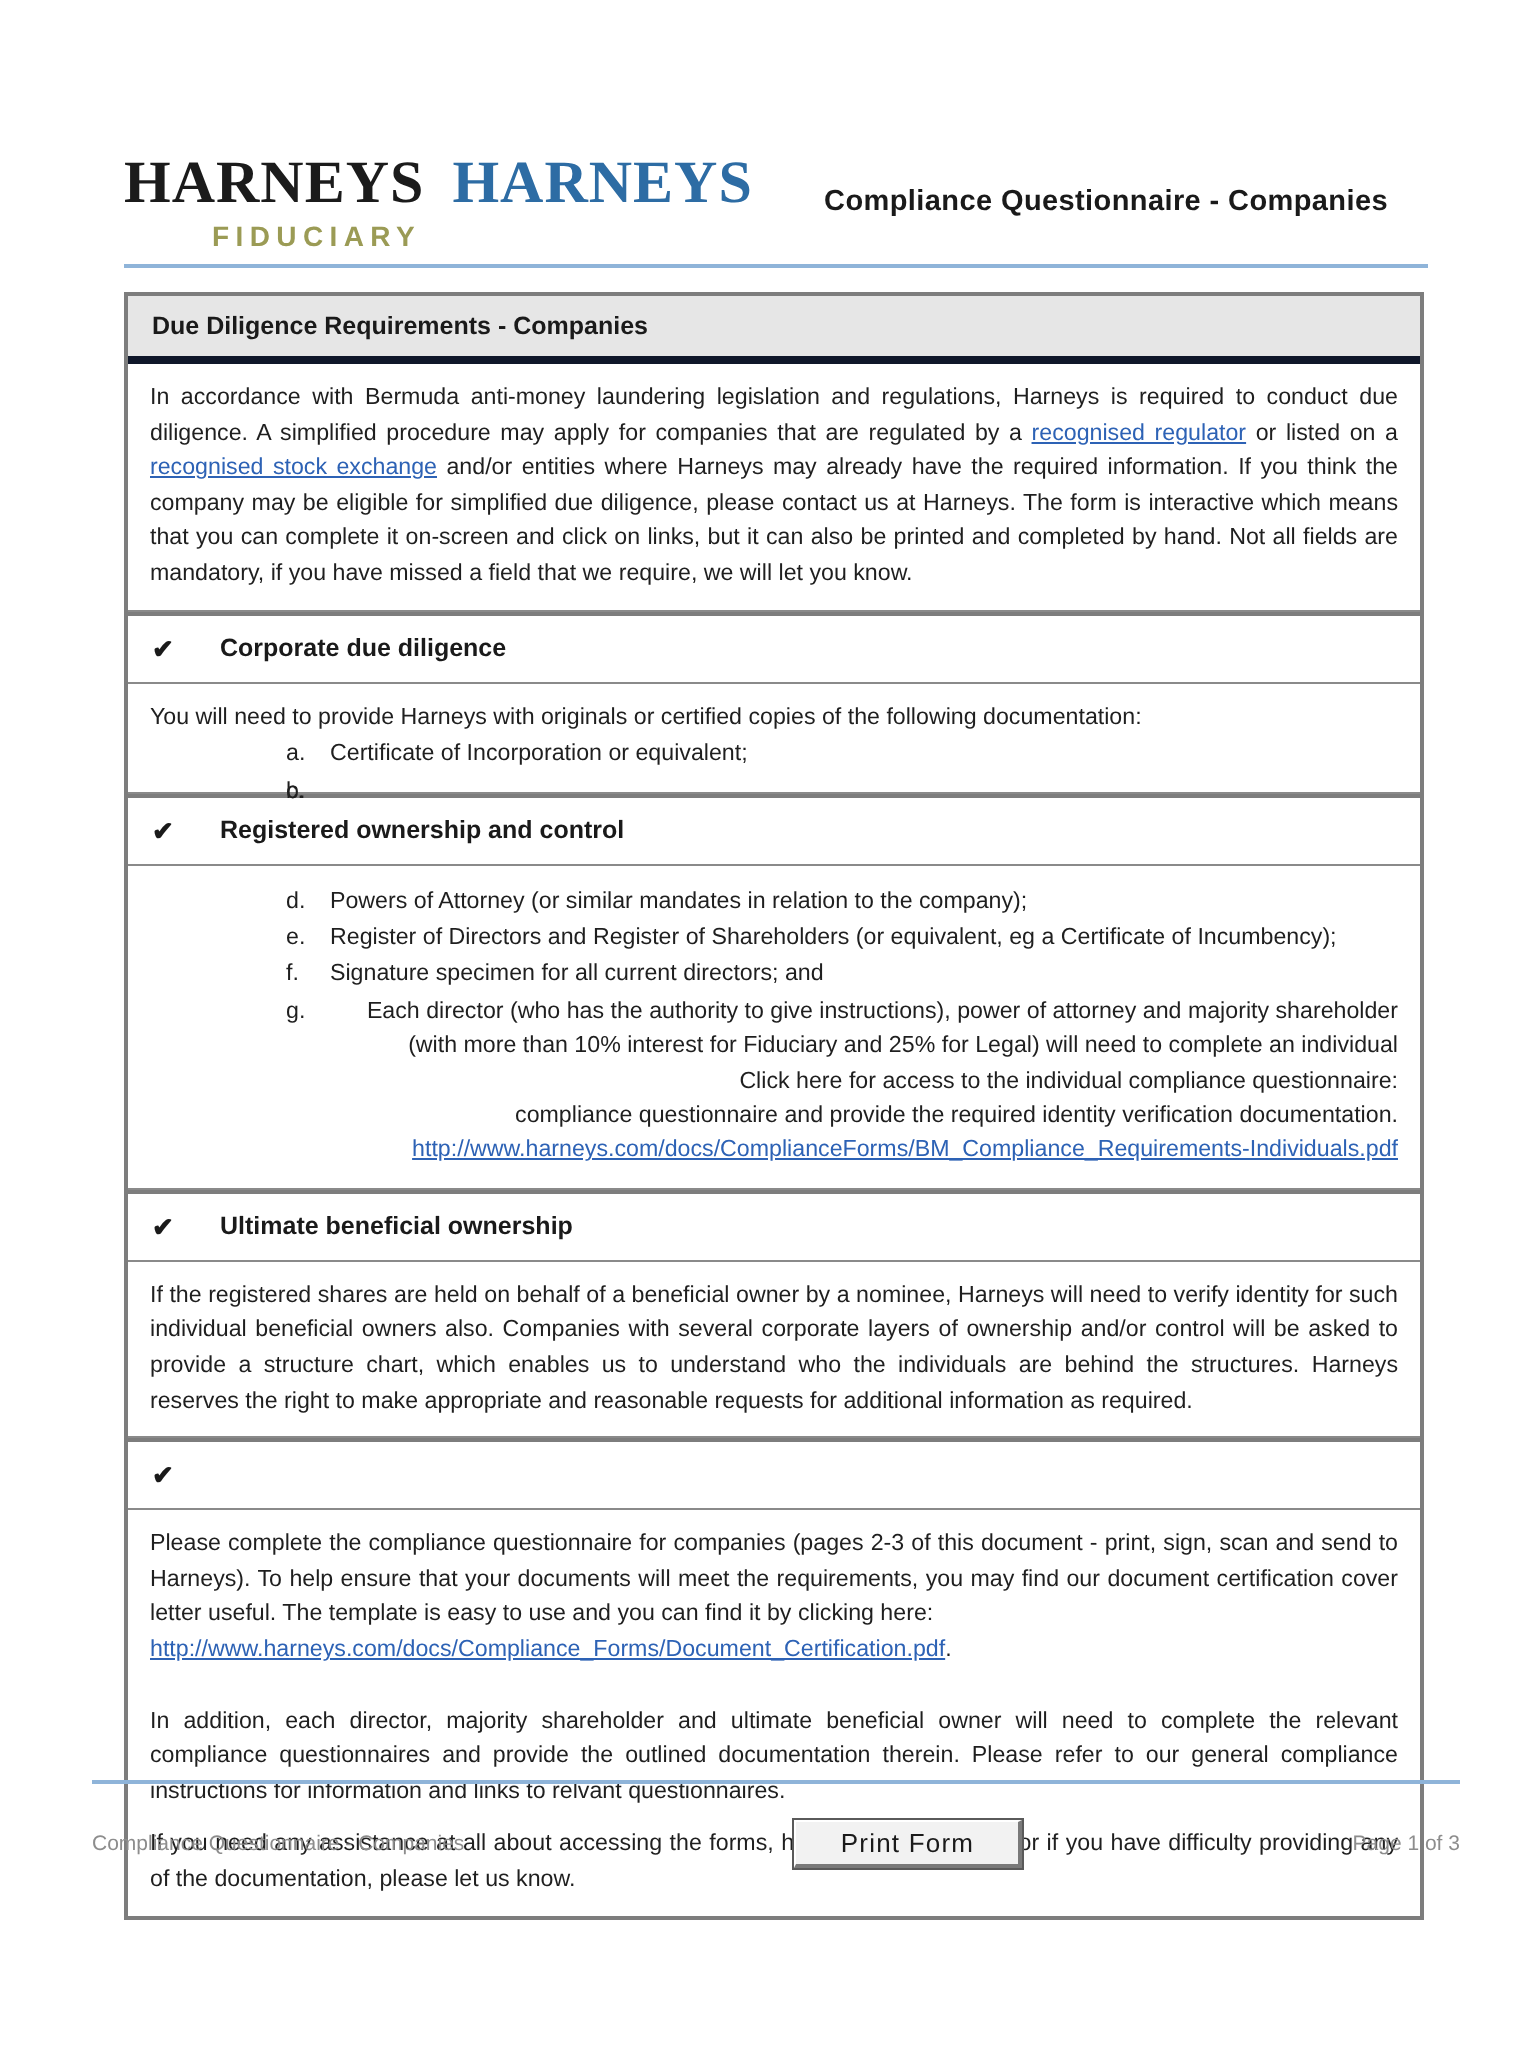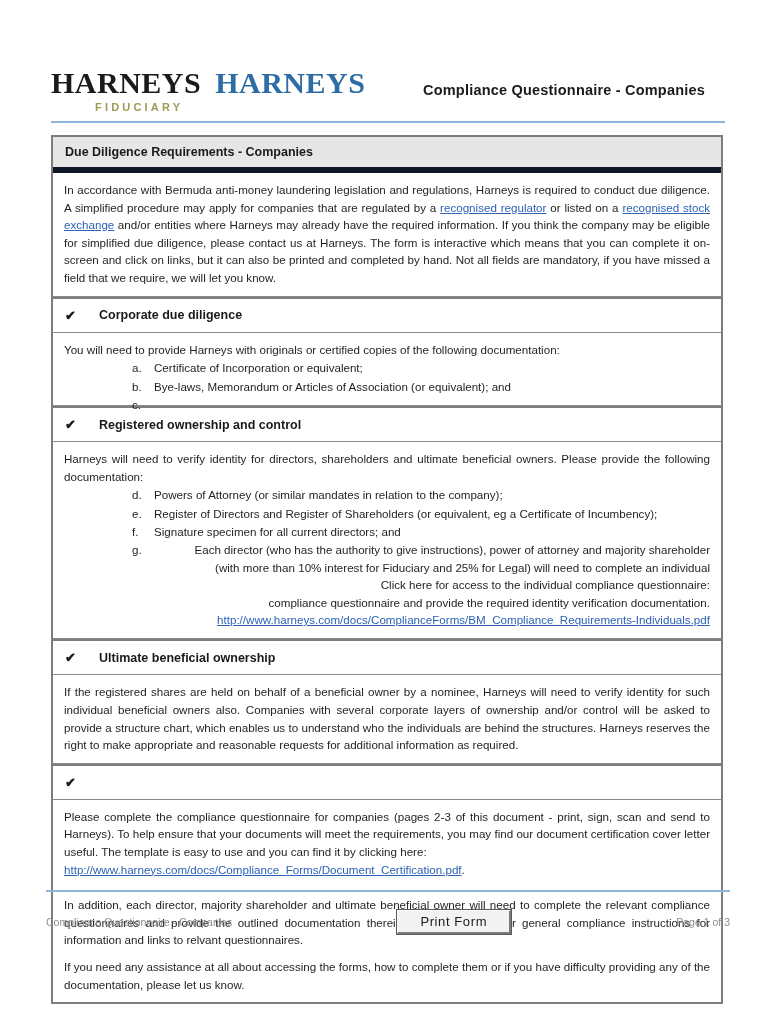--- a/index.html
+++ b/index.html
@@ -12,21 +12,21 @@
     height: 1024px;
     font-family: "Liberation Sans", sans-serif;
     color: #1a1a1a;
     position: relative;
     overflow: hidden;
   }
   .page {
     width: 770px;
     height: 978px;
     box-sizing: border-box;
-    padding: 5px;
+    padding: 16px;
     position: relative;
   }
 
   
   .header {
     display: flex;
     align-items: center;
     justify-content: space-between;
     padding: 62px 40px 0 46px;
     box-sizing: border-box;
@@ -53,21 +53,21 @@
   .logo-blue {
     font-family: "Liberation Serif", serif;
     font-weight: bold;
     font-size: 30px;
     letter-spacing: 0.5px;
     color: #2d6ca4;
   }
   .logo-sub {
     font-family: "Liberation Sans", sans-serif;
     font-weight: bold;
-    font-size: 11px;
+    font-size: 14px;
     letter-spacing: 3.2px;
     color: #9b9b55;
     margin-top: 4px;
     margin-left: 44px;
   }
   .header-title {
     font-size: 14.5px;
     font-weight: bold;
     color: #1a1a1a;
     letter-spacing: 0.2px;
@@ -91,21 +91,21 @@
     box-sizing: border-box;
   }
   .row:last-child { border-bottom: none; }
 
   .band-head {
     background: #e6e6e6;
     padding: 8px 10px 8px 12px;
     font-size: 12.5px;
     font-weight: bold;
     color: #1a1a1a;
-    border-bottom: 6px solid #0f172a;
+    border-bottom: 4px solid #0f172a;
   }
   .sec-head {
     background: #ffffff;
     padding: 9px 10px 9px 12px;
     font-size: 12.5px;
     font-weight: bold;
     color: #1a1a1a;
     display: flex;
     align-items: center;
     border-top: 2px solid #7d7d7d;
@@ -221,33 +221,32 @@
 
     <div class="sec-head">
       <span class="check">✔</span>
       <span>Corporate due diligence</span>
     </div>
     <div class="row">
       <div class="body-cell">
         <p class="nojust">You will need to provide Harneys with originals or certified copies of the following documentation:</p>
         <ol class="alpha">
           <li><span class="mk">a.</span><span>Certificate of Incorporation or equivalent;</span></li>
-          <li><span class="mk">b.</span><span>Bye-laws, Memorandum or Articles of Association (or equivalent); and</span></li>
+          <li><span class="mk">b.</span></li>
           <li><span class="mk">c.</span></li>
         </ol>
       </div>
     </div>
 
     <div class="sec-head">
       <span class="check">✔</span>
       <span>Registered ownership and control</span>
     </div>
     <div class="row">
       <div class="body-cell">
-        <p>Harneys will need to verify identity for directors, shareholders and ultimate beneficial owners. Please provide the following documentation:</p>
         <ol class="alpha">
           <li><span class="mk">d.</span><span>Powers of Attorney (or similar mandates in relation to the company);</span></li>
           <li><span class="mk">e.</span><span>Register of Directors and Register of Shareholders (or equivalent, eg a Certificate of Incumbency);</span></li>
           <li><span class="mk">f.</span><span>Signature specimen for all current directors; and</span></li>
           <li>
             <span class="mk">g.</span>
             <span class="sub-line">Each director (who has the authority to give instructions), power of attorney and majority shareholder</span>
             <span class="sub-line">(with more than 10% interest for Fiduciary and 25% for Legal) will need to complete an individual</span>
             <span class="sub-line">Click here for access to the individual compliance questionnaire:</span>
             <span class="sub-line">compliance questionnaire and provide the required identity verification documentation.</span>

